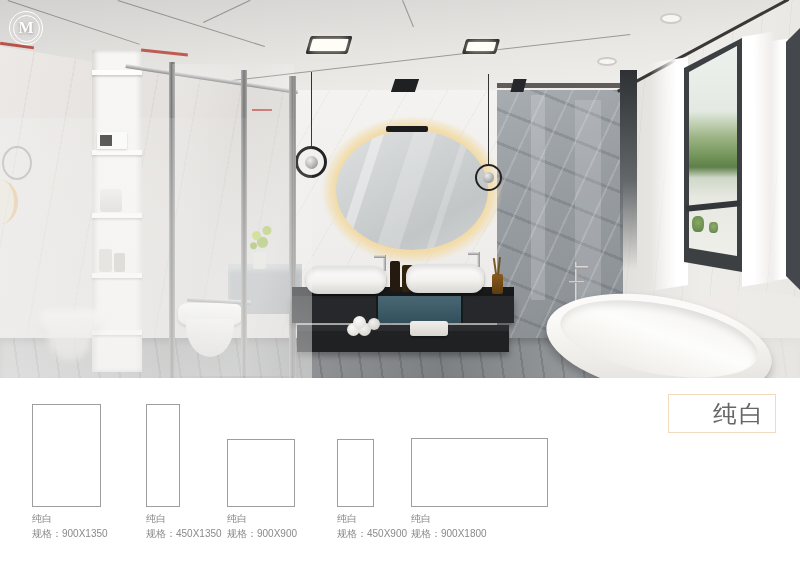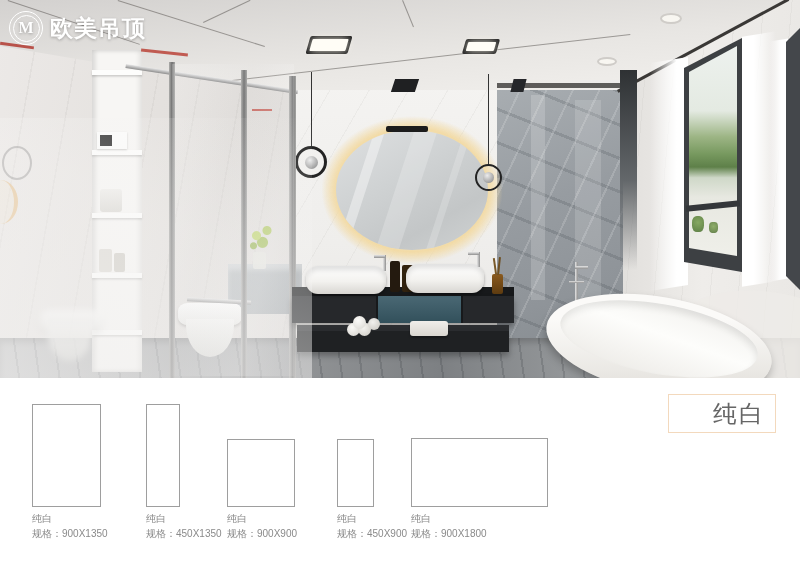--- a/index.html
+++ b/index.html
@@ -223,21 +223,20 @@
     <div class="abs chrome-h" style="left:468px;top:252px;width:11px;height:2.5px"></div>
 
     <div class="abs" style="left:2px;top:146px;width:26px;height:30px;border:2px solid rgba(95,95,95,.4);border-radius:50%"></div>
     <div class="abs" style="left:-16px;top:180px;width:30px;height:44px;border-radius:50%;border-right:4px solid rgba(225,170,90,.55);background:rgba(240,225,200,.3)"></div>
     <div class="abs fog"></div>
 
     <div class="abs logo">
       <div class="logo-ring-outer">
         <div class="logo-ring-inner">M</div>
       </div>
-      <span class="logo-cn">欧美吊顶</span>
     </div>
   </div>
 
   <div class="swatch" style="left:32px;top:404px;width:69px;height:103px"></div>
   <div class="swatch" style="left:146px;top:404px;width:34px;height:103px"></div>
   <div class="swatch" style="left:227px;top:439px;width:68px;height:68px"></div>
   <div class="swatch" style="left:337px;top:439px;width:37px;height:68px"></div>
   <div class="swatch" style="left:411px;top:438px;width:137px;height:69px"></div>
 
   <div class="swatch-label" style="left:32px;top:511px">

